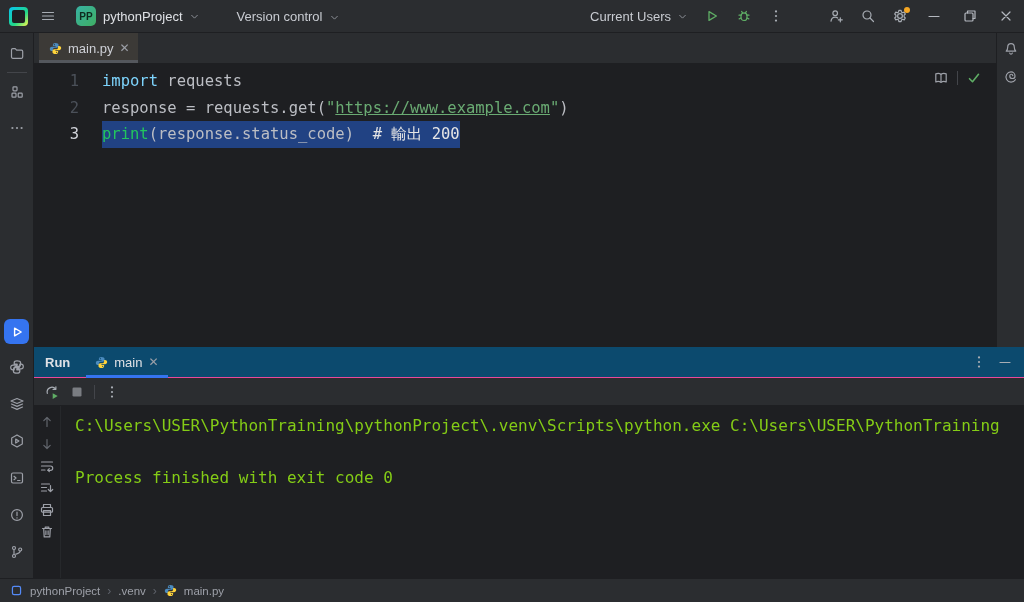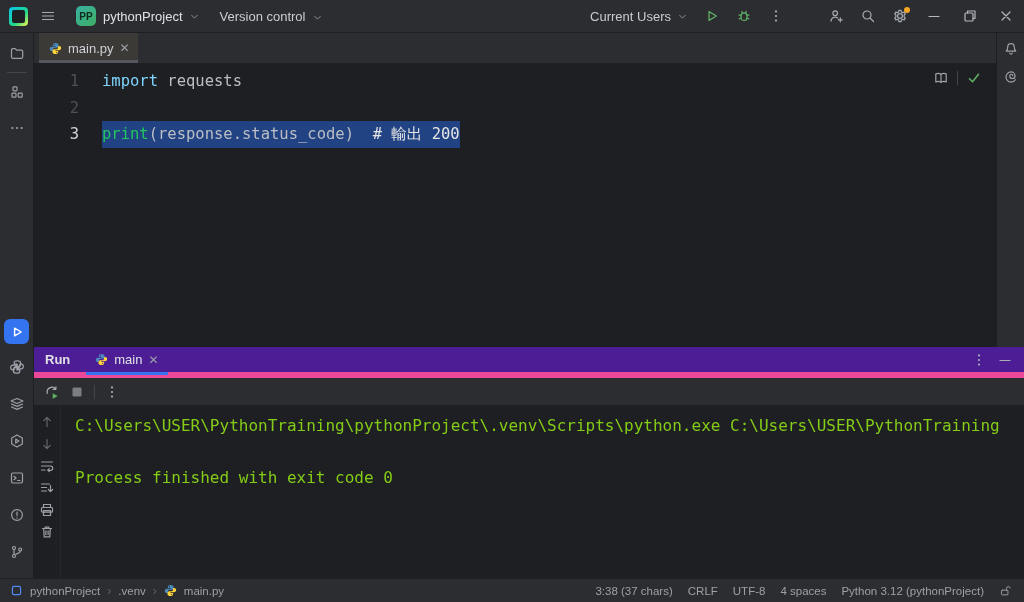--- a/index.html
+++ b/index.html
@@ -58,21 +58,21 @@
   .tok-builtin { color:#22c55e; }
   .tok-comment { color:#e5e5e5; }
   .editor-widgets { position:absolute; top:5px; right:14px; display:flex; align-items:center; gap:8px; color:#9da0a8; }
   .vdiv { width:1px; height:14px; background:#43454a; }
 
   
   .right-stripe { position:absolute; left:996px; top:33px; width:28px; height:314px; background:#2b2d30; border-left:1px solid #1e1f22; display:flex; flex-direction:column; align-items:center; gap:12px; padding-top:8px; color:#9da0a8; }
 
   
   .runpanel { position:absolute; left:34px; top:347px; width:990px; height:231px; background:#1e1f22; display:flex; flex-direction:column; }
-  .run-header { height:31px; background:#4c1d95; border-bottom:6px solid #ec4899; display:flex; align-items:center; flex-shrink:0; }
+  .run-header { height:31px; background:#0c4a6e; border-bottom:1px solid #ec4899; display:flex; align-items:center; flex-shrink:0; }
   .run-title { margin-left:11px; font-weight:700; color:#dfe1e5; font-size:13px; }
   .run-tab { margin-left:16px; height:31px; display:flex; align-items:center; gap:6px; padding:0 9px; position:relative; color:#dfe1e5; font-size:13px; }
   .run-tab::after { content:""; position:absolute; left:0; right:0; bottom:0; height:3px; background:#3574f0; }
   .run-header-right { margin-left:auto; display:flex; align-items:center; padding-right:6px; color:#a8adb4; }
   .hdr-btn { width:26px; height:26px; display:flex; align-items:center; justify-content:center; }
   .run-toolbar { height:28px; background:#2b2d30; border-bottom:1px solid #1e1f22; display:flex; align-items:center; gap:9px; padding-left:10px; color:#a8adb4; flex-shrink:0; }
   .console { display:flex; flex:1; min-height:0; }
   .console-tools { width:27px; flex-shrink:0; display:flex; flex-direction:column; align-items:center; gap:6px; padding-top:8px; color:#9da0a8; border-right:1px solid #26282b; }
   .dim { color:#62666d; }
   .console-out { flex:1; padding:7px 16px 0 14px; font-family:"DejaVu Sans Mono","Liberation Mono",monospace; font-size:16px; line-height:26px; color:#84cc16; white-space:pre; overflow:hidden; }
@@ -98,21 +98,21 @@
             <path d="M2.5 4.5h11M2.5 8h11M2.5 11.5h11"></path>
           </svg>
       </div>
       <div class="chip">PP</div>
       <div class="tb-widget">
         <span style="color:#dfe1e5;">pythonProject</span>
         <svg class="ic-sm chev" viewBox="0 0 16 16">
             <path d="M4.5 6.5L8 10l3.5-3.5"></path>
           </svg>
       </div>
-      <div class="tb-widget" style="margin-left:5px;align-items:flex-end;">
+      <div class="tb-widget" style="margin-left:22px;align-items:flex-end;">
         <span>Version control</span>
         <svg class="ic-sm chev" viewBox="0 0 16 16">
             <path d="M4.5 6.5L8 10l3.5-3.5"></path>
           </svg>
       </div>
     </div>
 
     <div class="tb-right">
       <div class="tb-widget">
         <span>Current Users</span>
@@ -259,20 +259,21 @@
   </div>
 
   <div class="editor">
     <div id="code-lines">
         <div class="code-line">
           <span class="gutter-num">1</span>
           <span class="line-text"><span class="tok-keyword">import</span><span class="tok-plain"> requests</span></span>
         </div>
         <div class="code-line">
           <span class="gutter-num">2</span>
+          <span class="line-text"><span class="tok-plain">response = requests.get(</span><span class="tok-string">"</span><span class="tok-link">https://www.example.com</span><span class="tok-string">"</span><span class="tok-plain">)</span></span>
         </div>
         <div class="code-line">
           <span class="gutter-num active">3</span>
           <span class="line-text selected"><span class="tok-builtin">print</span><span class="tok-plain">(response.status_code)</span><span class="tok-comment">  # 輸出 200</span></span>
         </div>
       </div>
     <div class="editor-widgets">
       <svg class="ic" viewBox="0 0 16 16">
           <path d="M8 4.3C6.5 3.3 4.5 3.2 2.8 3.9v8c1.7-.7 3.7-.6 5.2.4 1.5-1 3.5-1.1 5.2-.4v-8C11.5 3.2 9.5 3.3 8 4.3z"></path>
           <path d="M8 4.3v8"></path>
@@ -396,26 +397,15 @@
       <span>pythonProject</span>
       <span class="sb-sep">›</span>
       <span>.venv</span>
       <span class="sb-sep">›</span>
       <svg class="ic-sm" viewBox="0 0 16 16" style="stroke:none;">
           <path fill="#4b8bbe" d="M8 1.2c-2.1 0-3.2.9-3.2 2.2v1.5h3.3v1H3.6C2.2 5.9 1 7 1 8.5S2.2 11 3.6 11h1.2V9.2c0-1.2 1-2.2 2.2-2.2H9.7c1.1 0 2-.9 2-2V3.4c0-1.3-1.4-2.2-3.7-2.2zM6.6 2.5a.75.75 0 110 1.5.75.75 0 010-1.5z"></path>
           <path fill="#ffd43b" d="M8 14.8c2.1 0 3.2-.9 3.2-2.2v-1.5H7.9v-1h4.5c1.4 0 2.6-1.1 2.6-2.6S13.8 5 12.4 5h-1.2v1.8c0 1.2-1 2.2-2.2 2.2H6.3c-1.1 0-2 .9-2 2v1.6c0 1.3 1.4 2.2 3.7 2.2zm1.4-1.3a.75.75 0 110-1.5.75.75 0 010 1.5z"></path>
         </svg>
       <span>main.py</span>
     </div>
-    <div class="sb-right">
-      <span class="sb-item">3:38 (37 chars)</span>
-      <span class="sb-item">CRLF</span>
-      <span class="sb-item">UTF-8</span>
-      <span class="sb-item">4 spaces</span>
-      <span class="sb-item">Python 3.12 (pythonProject)</span>
-      <svg class="ic-sm" viewBox="0 0 16 16">
-          <rect x="3" y="7.6" width="8" height="5.8" rx="1.2"></rect>
-          <path d="M9.3 7.6V5.5a2.3 2.3 0 014.5-.6"></path>
-        </svg>
-    </div>
   </div>
 
 </div>
 
 </body></html>

